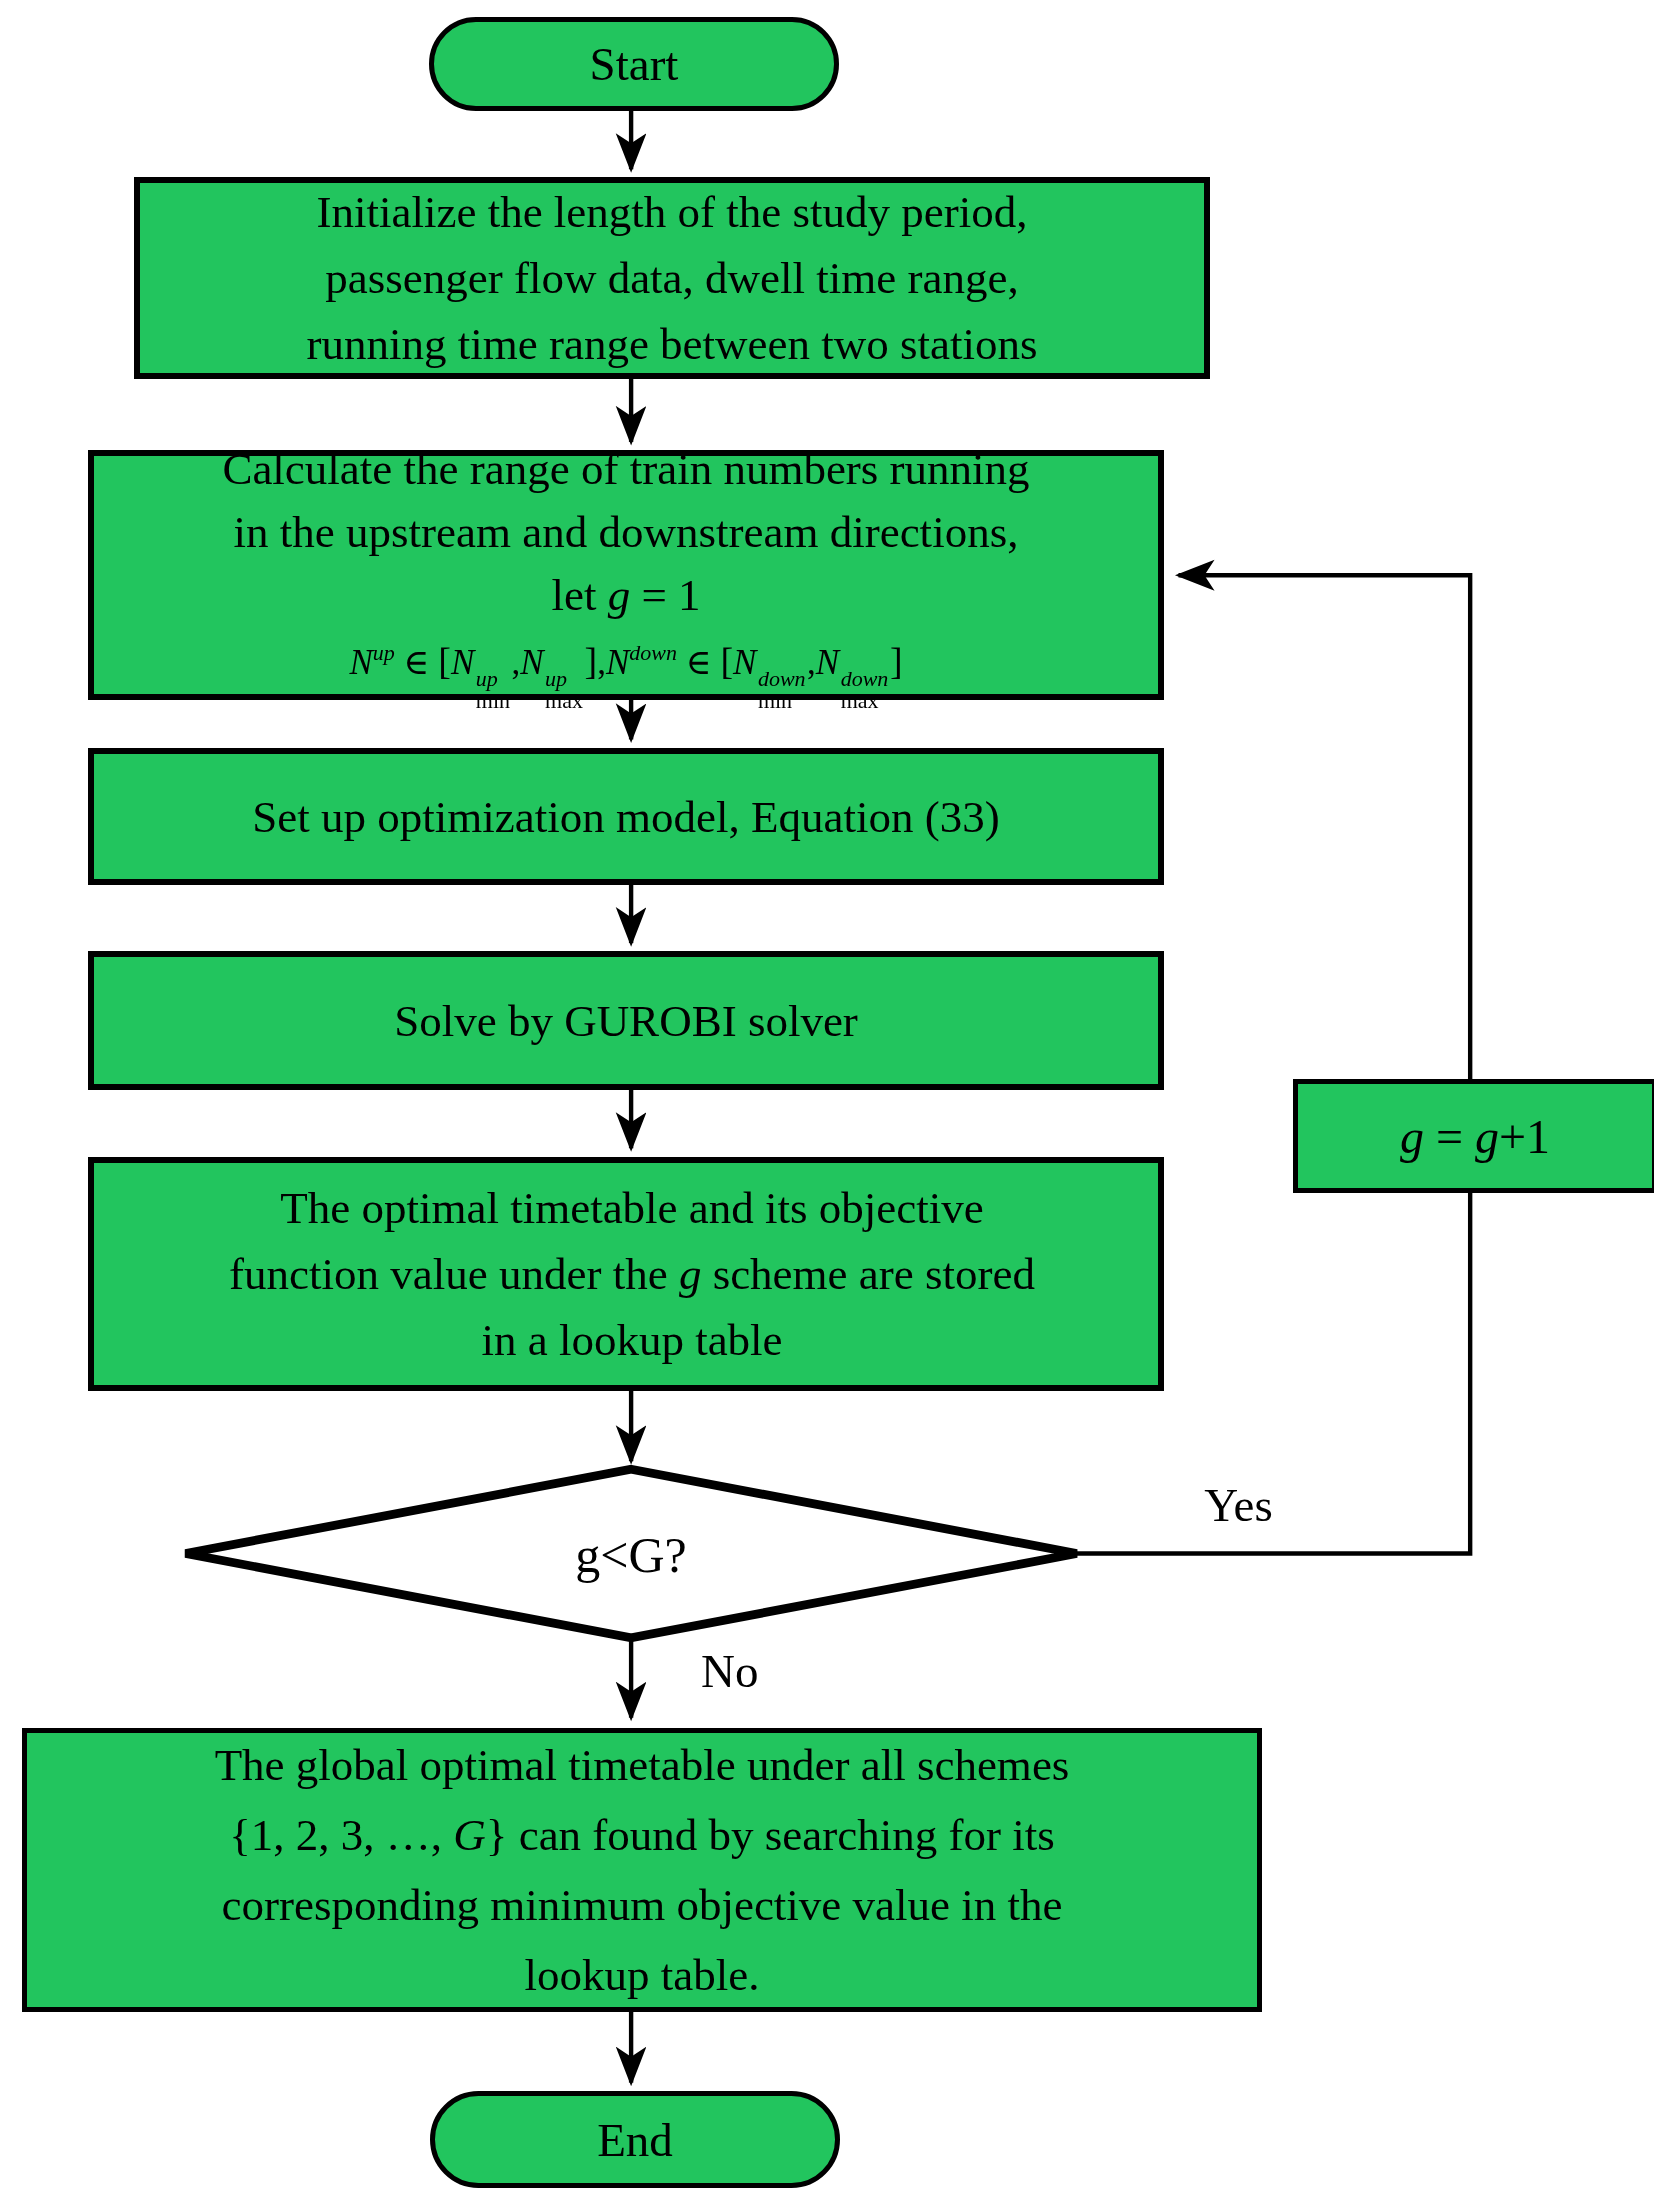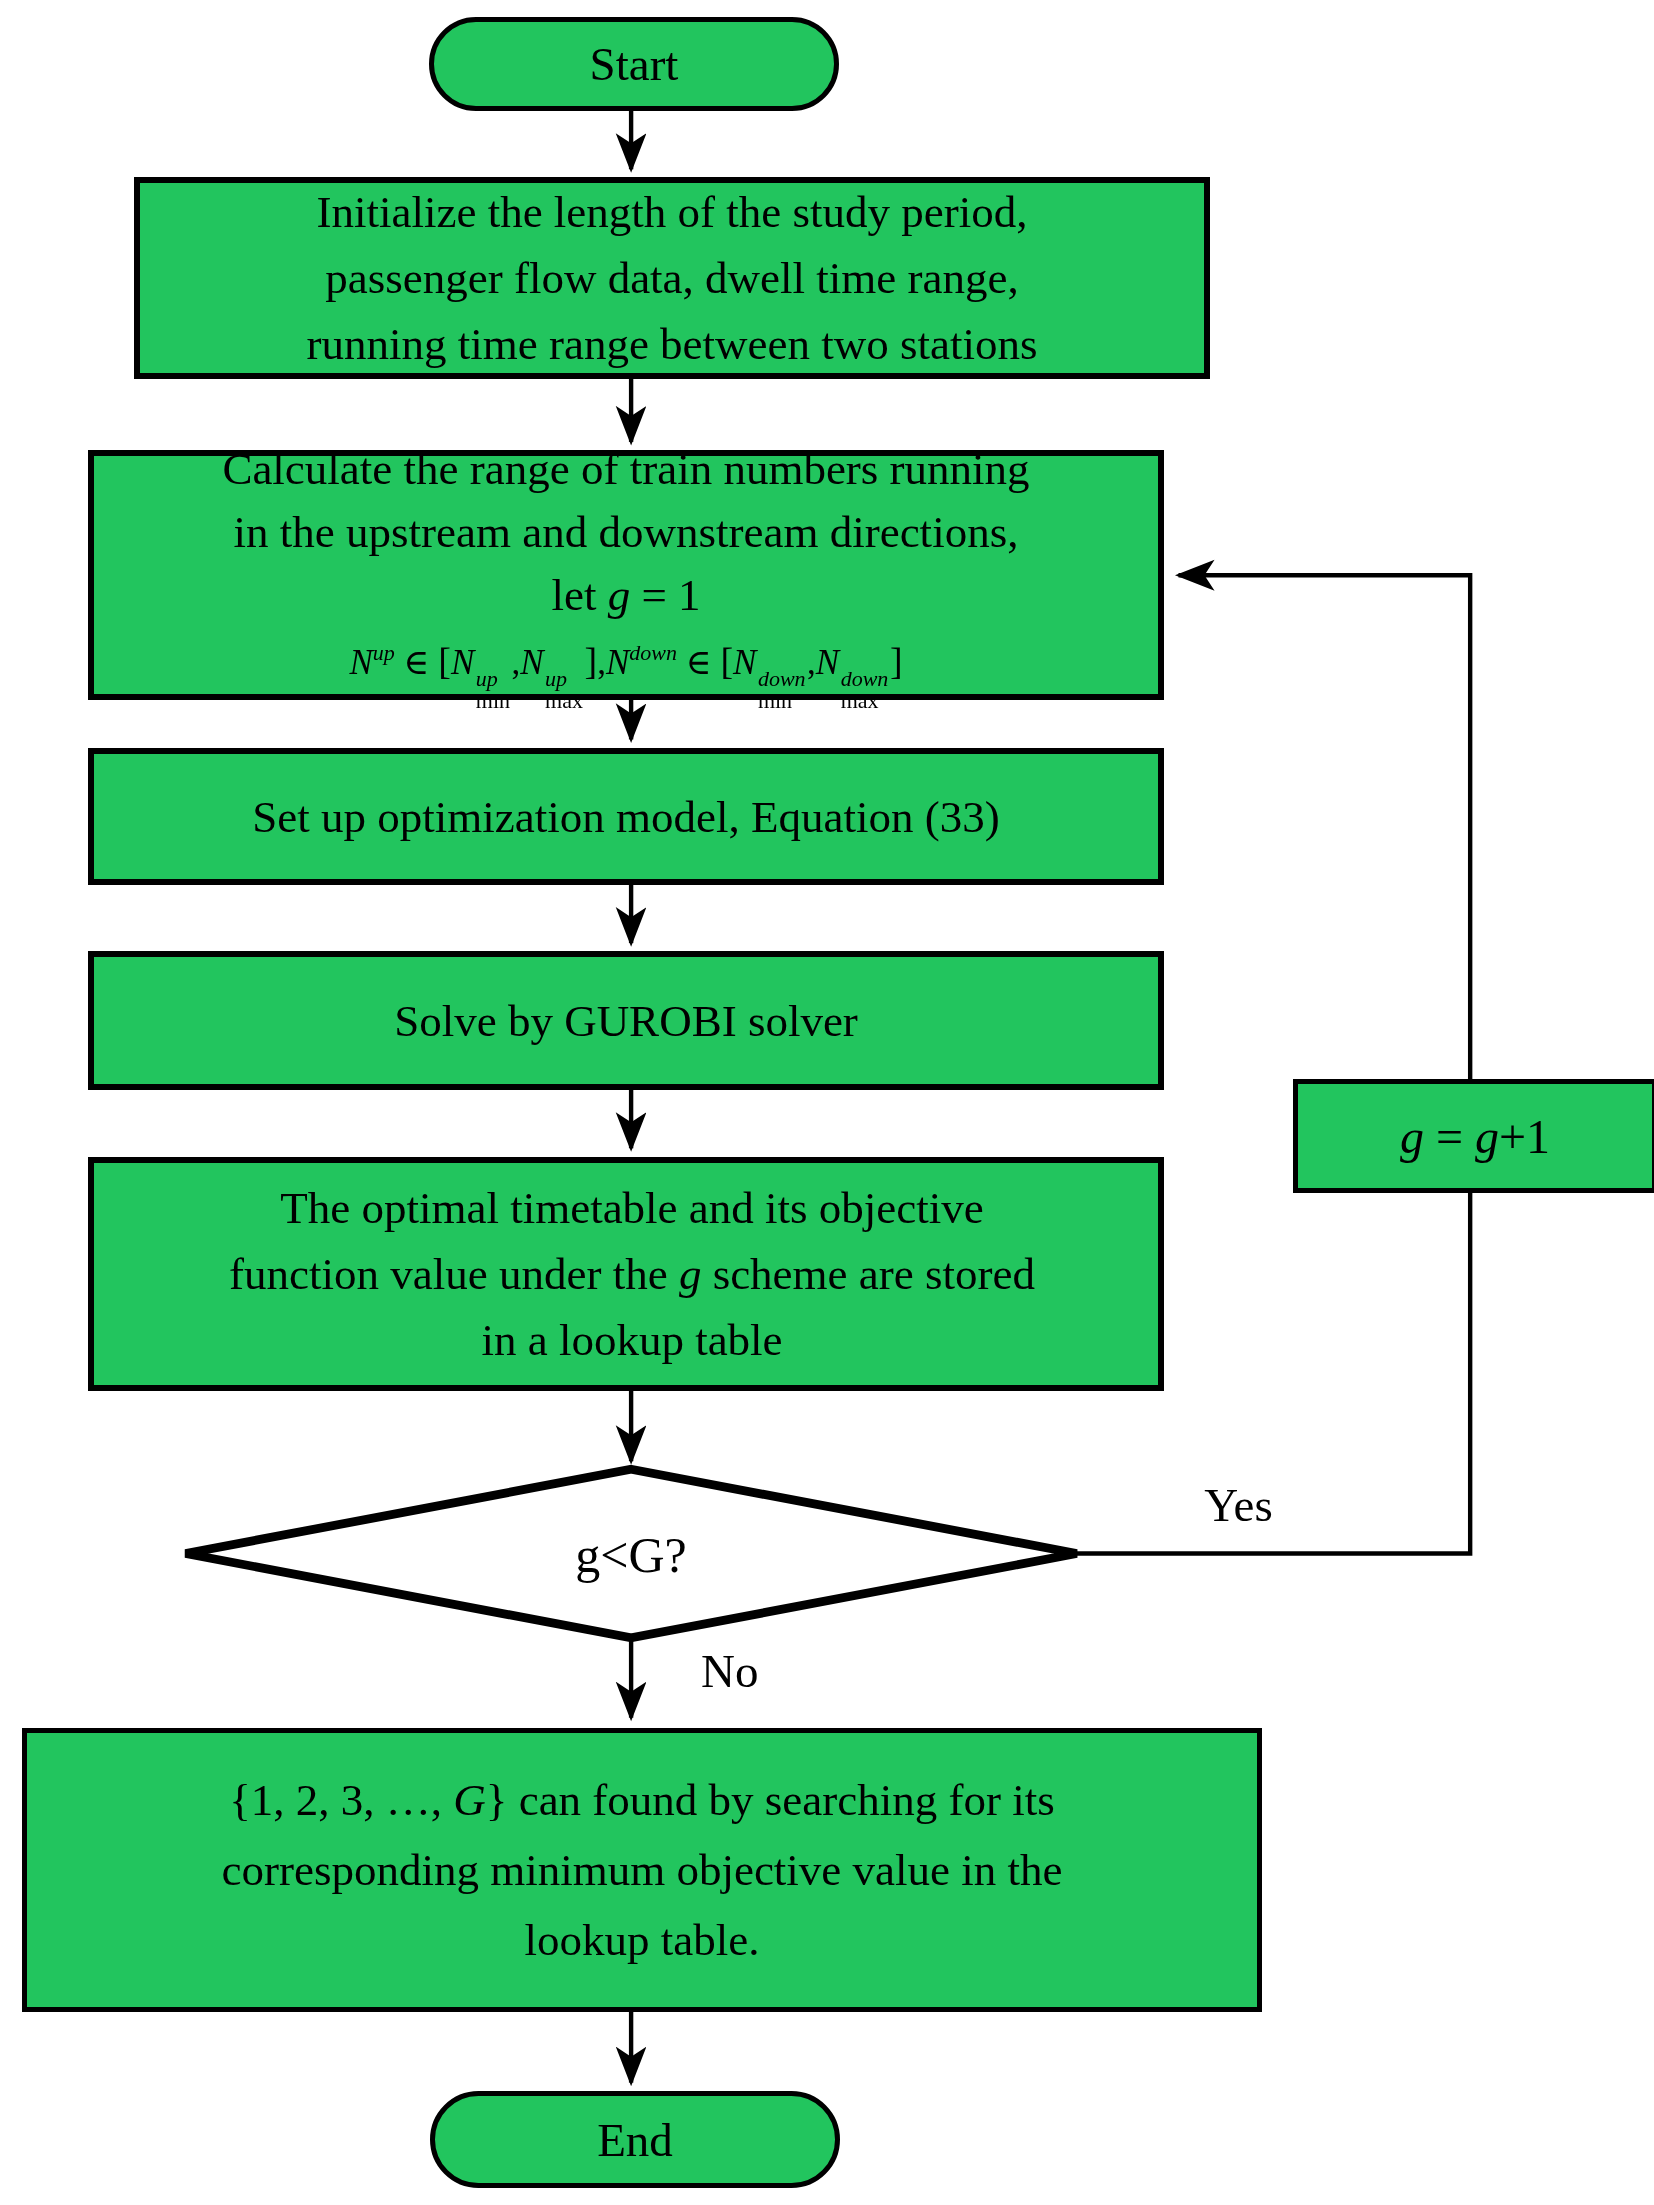--- a/index.html
+++ b/index.html
@@ -159,20 +159,21 @@
 
   <div class="label" style="left:1154px; top:1482px; width:169px;">Yes</div>
 
   <div class="label" style="left:685px; top:1648px; width:132px; text-align:left;margin-left:16px;">No</div>
 
   <div class="node increment" style="left:1293px; top:1079px; width:364px; height:114px;">
     <div><i>g</i><span> = </span><i>g</i><span>+1</span></div>
   </div>
 
   <div class="node process-wide" style="left:22px; top:1728px; width:1240px; height:284px; border-width:5.9px;">
+    <div>The global optimal timetable under all schemes</div>
     <div><span>{1, 2, 3, …, </span><i>G</i><span>} can found by searching for its</span></div>
     <div>corresponding minimum objective value in the</div>
     <div>lookup table.</div>
   </div>
 
   <div class="node terminator" style="left:430px; top:2091px; width:410px; height:97px;">
     <span>End</span>
   </div>
 
 </div>

